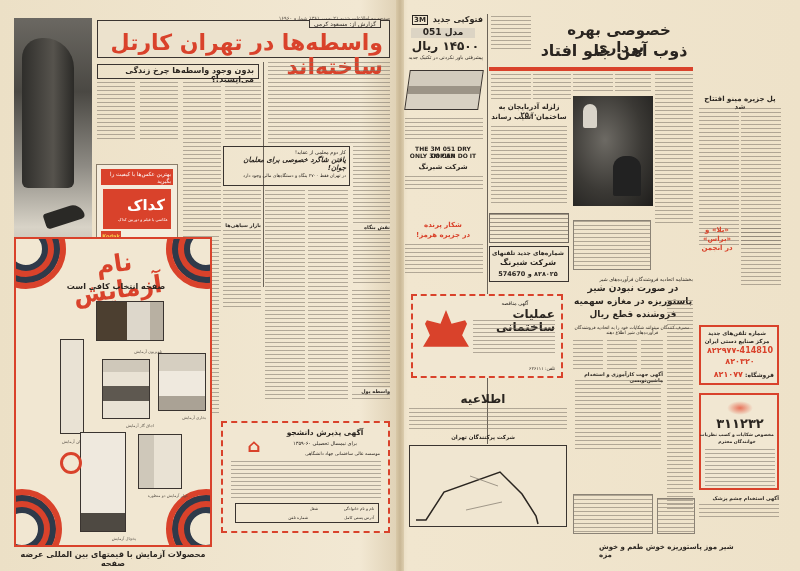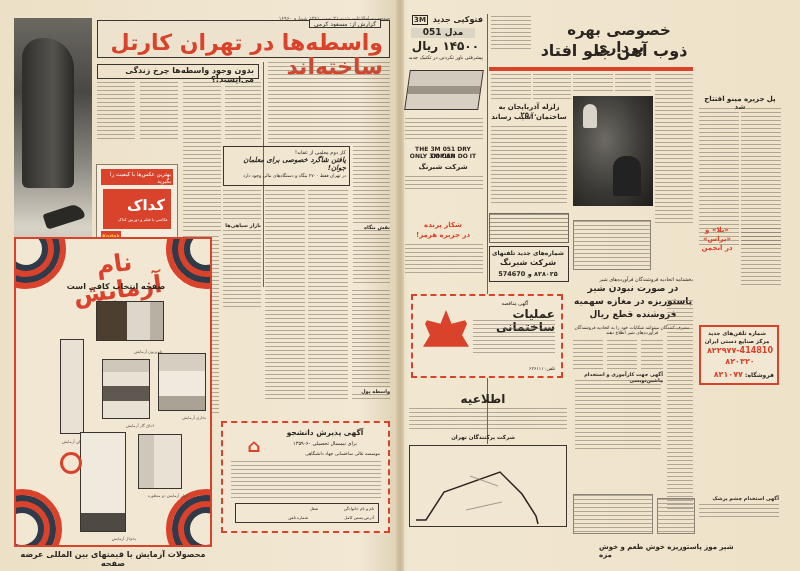--- a/index.html
+++ b/index.html
@@ -224,18 +224,25 @@
     <div class="abs rtl hd" style="right:3px;top:3px;width:74px;text-align:center;font-size:5.5px;">شماره تلفن‌های جدید</div>
     <div class="abs rtl hd" style="right:3px;top:11px;width:74px;text-align:center;font-size:5.5px;">مرکز صنایع دستی ایران</div>
     <div class="abs hd red" style="left:2px;top:20px;width:74px;text-align:center;font-size:8px;">۸۲۲۹۷۷-414810</div>
     <div class="abs hd red" style="left:2px;top:31px;width:74px;text-align:center;font-size:8px;">۸۲۰۳۲۰</div>
     <div class="abs rtl hd" style="right:3px;top:44px;width:74px;font-size:6px;">
       <span>فروشگاه:</span>
       <span class="red" style="font-size:8px;">۸۲۱۰۷۷</span>
     </div>
   </div>
 
+  <div class="abs redbox" style="left:296px;top:393px;width:80px;height:97px;background:#f1e7d2;">
+    <div class="abs" style="left:26px;top:6px;width:26px;height:14px;background:radial-gradient(ellipse,#e8735b,transparent 70%);"></div>
+    <div class="abs hd" style="left:2px;top:22px;width:74px;text-align:center;font-size:13px;">۳۱۱۲۳۲</div>
+    <div class="abs rtl hd" style="right:3px;top:38px;width:74px;text-align:center;font-size:4.5px;">مخصوص شکایات و کسب نظریات</div>
+    <div class="abs rtl hd" style="right:3px;top:45px;width:74px;text-align:center;font-size:4.5px;">خوانندگان محترم</div>
+    <div class="abs lines" style="left:4px;top:54px;width:70px;height:38px;"></div>
+  </div>
 
   <div class="abs rtl hd" style="left:296px;top:496px;width:80px;font-size:5px;">آگهی استخدام چشم پزشک</div>
   <div class="abs lines" style="left:296px;top:504px;width:80px;height:14px;"></div>
 
   <div class="abs rtl hd" style="left:196px;top:544px;width:140px;text-align:left;font-size:7px;">شیر موز پاستوریزه خوش طعم و خوش مزه</div>
 </div>
 
 </body></html>

